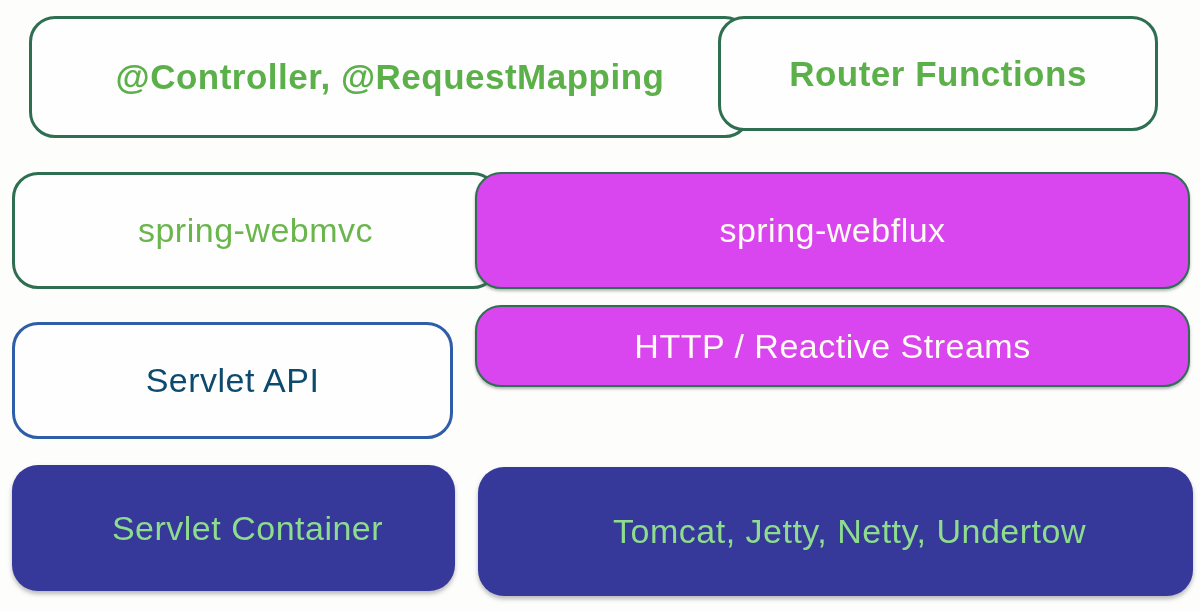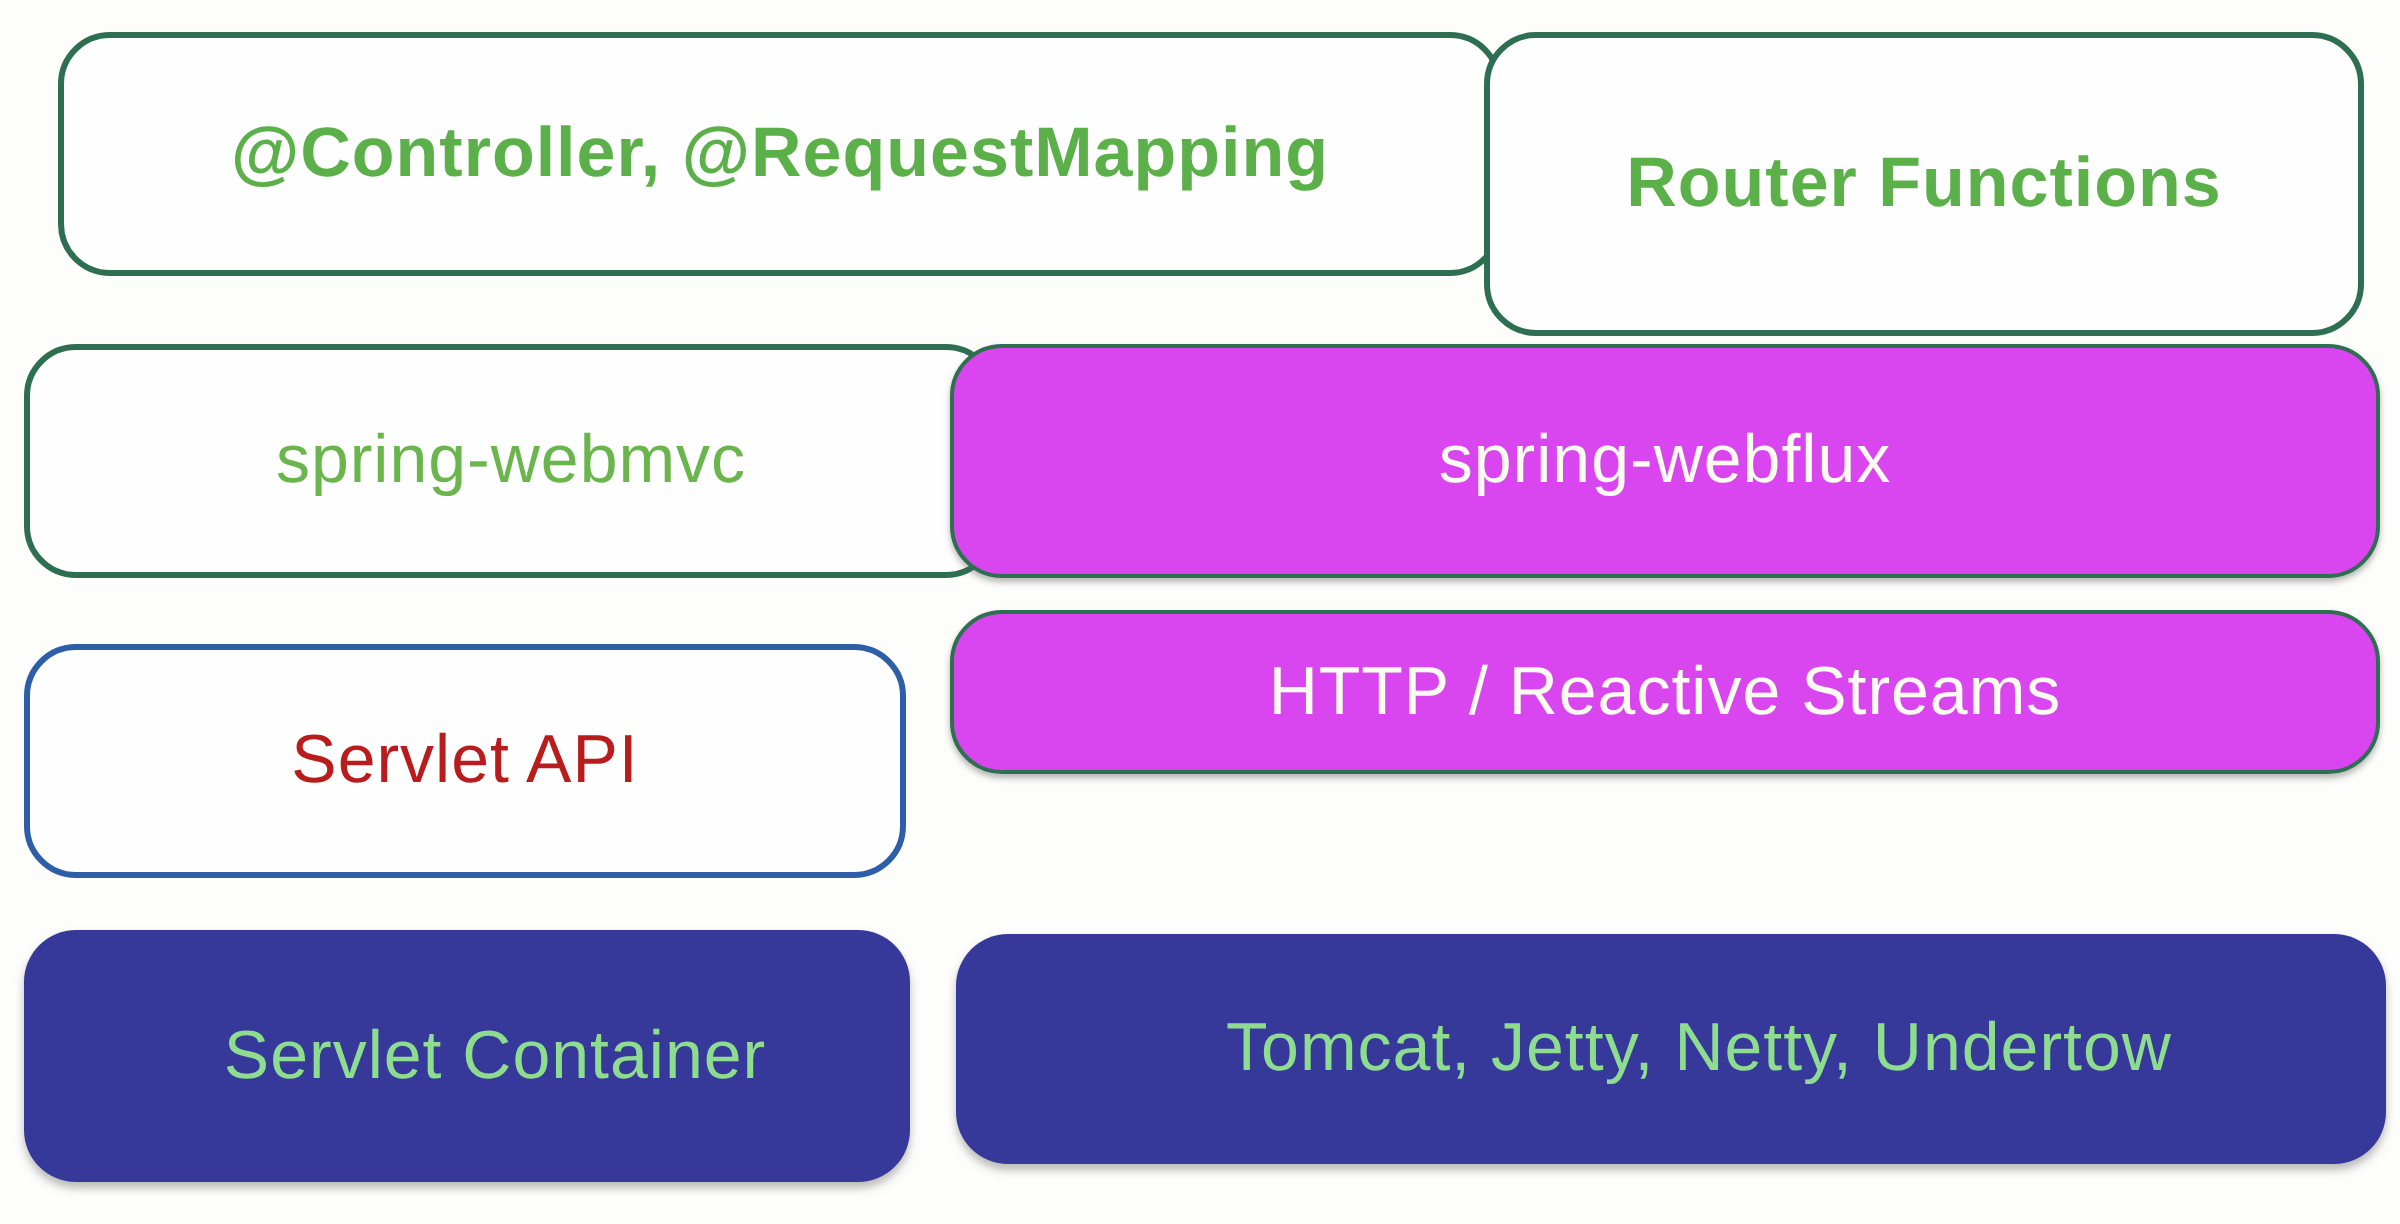--- a/index.html
+++ b/index.html
@@ -35,44 +35,44 @@
     font-size: 35px;
   }
   .outline-green {
     background: #fefefe;
     border: 3px solid #2e6f51;
     color: #6ab54c;
   }
   .outline-blue {
     background: #fefefe;
     border: 3px solid #2e5ea7;
-    color: #b91c1c;
+    color: #0c4a6e;
   }
   .fill-green {
     background: #d946ef;
     border: 2px solid #2e6f51;
     color: #fbfbf0;
     box-shadow: 0 2px 3px rgba(90,90,90,0.45);
   }
   .fill-navy {
     background: #36399a;
     border: none;
     color: #8edc8d;
     box-shadow: 0 3px 4px rgba(120,120,120,0.5);
     padding-left: 28px;
   }
   
   #b-controller        { left: 10px;  top: 16px;  width: 722px; height: 122px; margin-left: 19px; }
-  #b-router-functions  { left: 742px; top: 16px;  width: 440px; height: 152px; }
+  #b-router-functions  { left: 718px; top: 16px;  width: 440px; height: 115px; }
   #b-spring-webmvc     { left: 12px;  top: 172px; width: 487px; height: 117px; }
   #b-spring-webflux    { left: 475px; top: 172px; width: 715px; height: 117px; }
   #b-servlet-api       { left: 12px;  top: 322px; width: 441px; height: 117px; }
   #b-http-reactive     { left: 475px; top: 305px; width: 715px; height: 82px; }
   #b-servlet-container { left: 12px;  top: 465px; width: 443px; height: 126px; }
-  #b-servers           { left: 478px; top: 467px; width: 715px; height: 115px; }
+  #b-servers           { left: 478px; top: 467px; width: 715px; height: 129px; }
 </style>
 </head>
 <body>
 
 <div class="canvas">
 
   <div id="b-controller" class="box outline-green-bold">
     <span>@Controller, @RequestMapping</span>
   </div>
 

